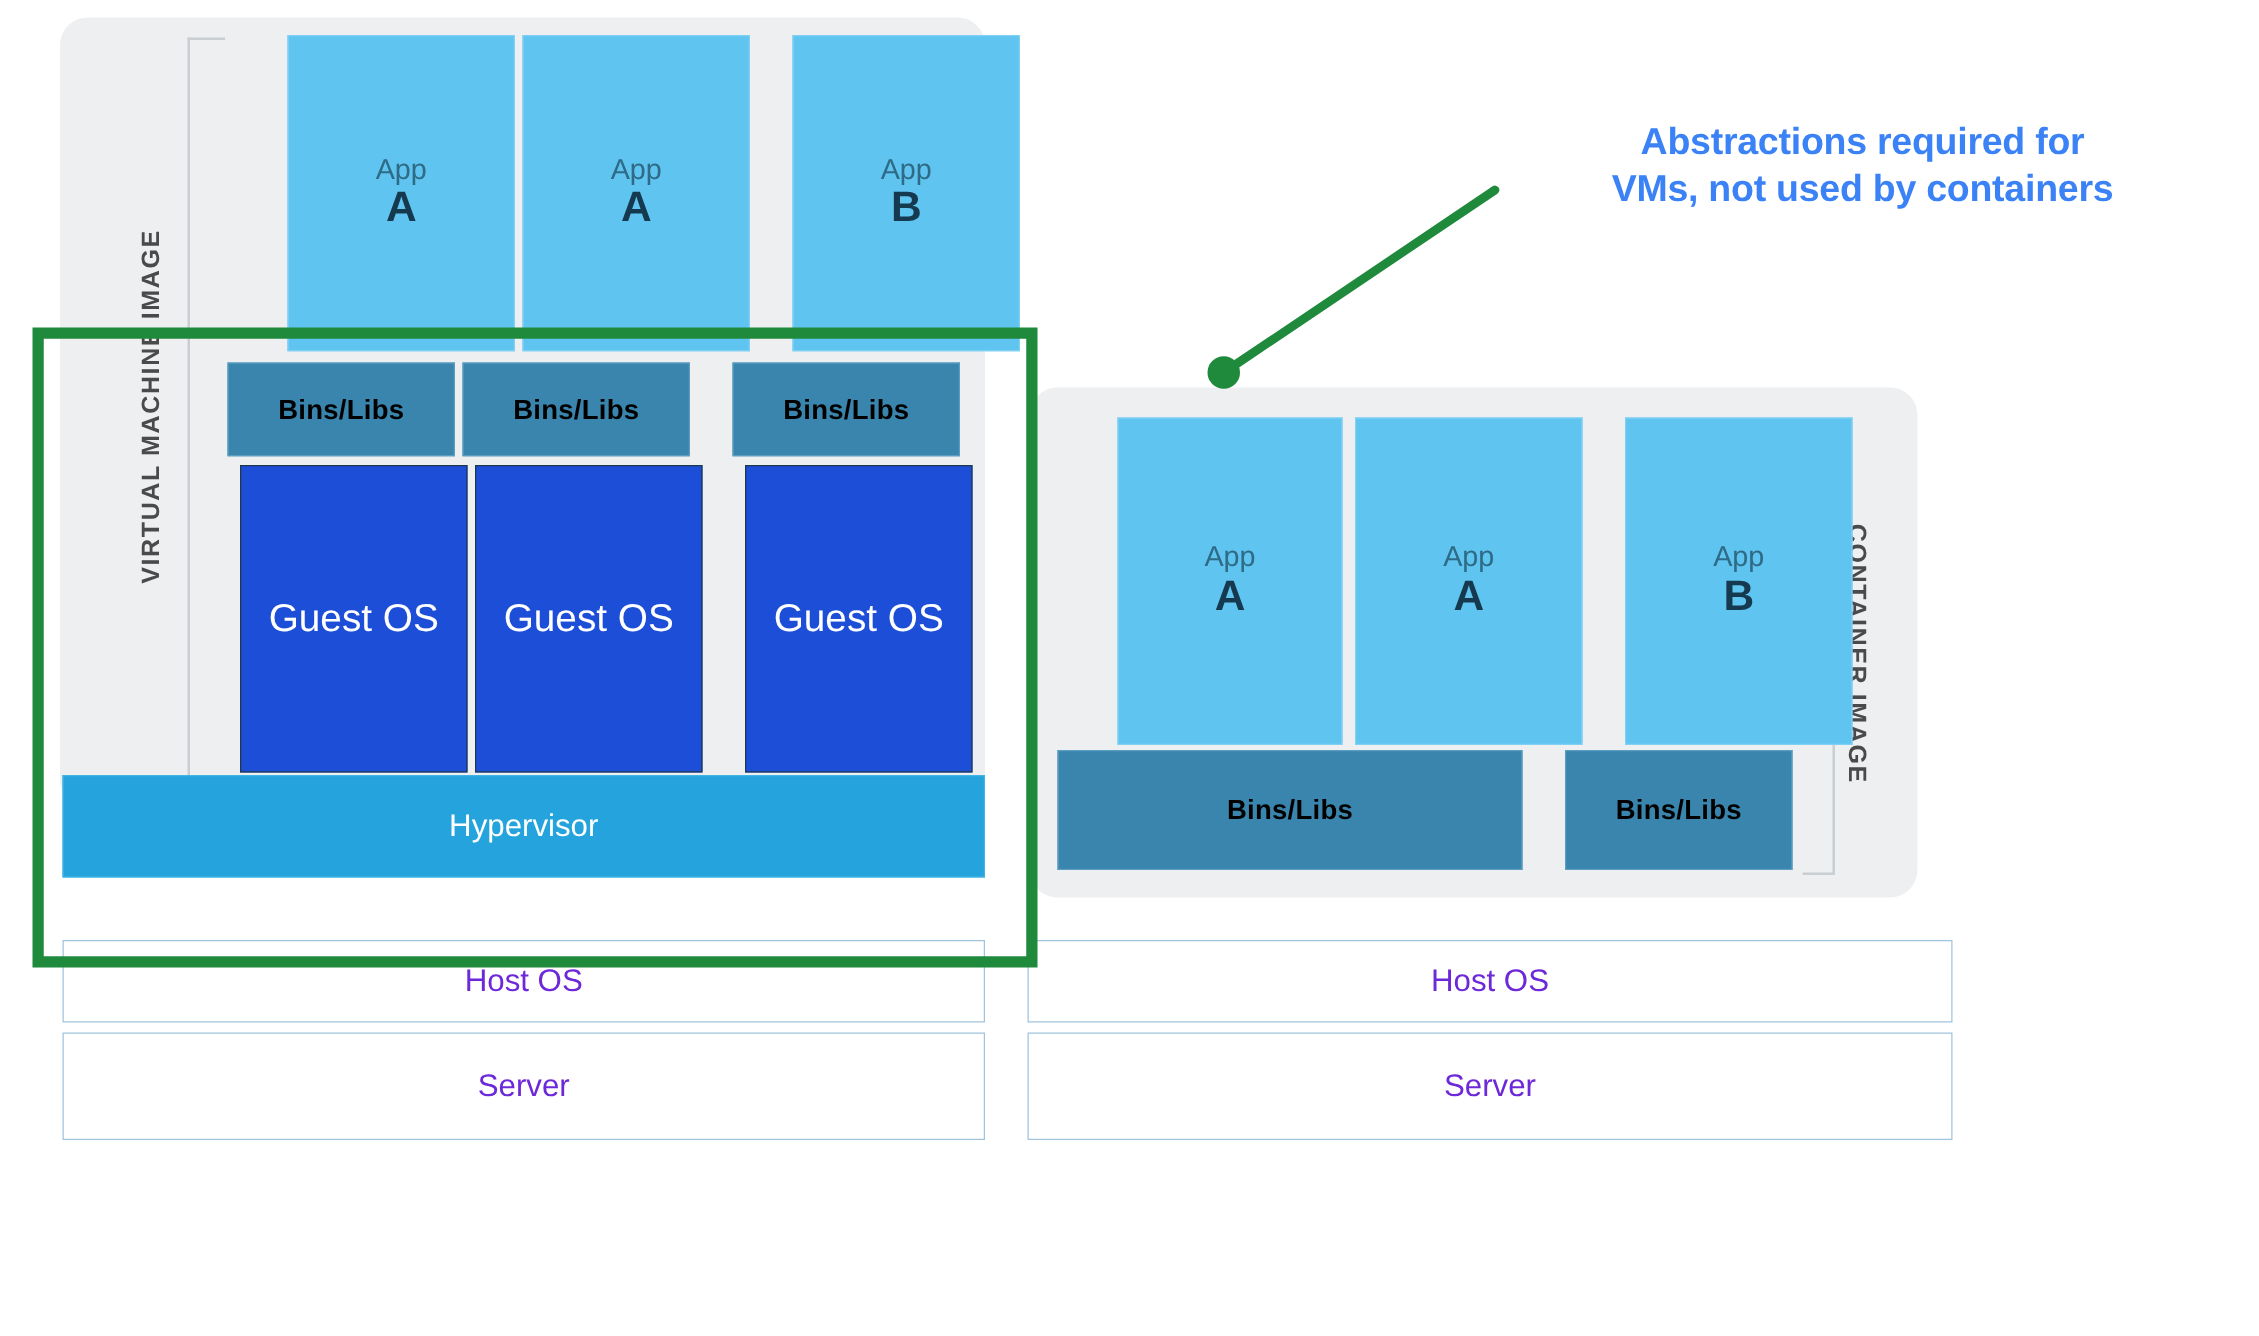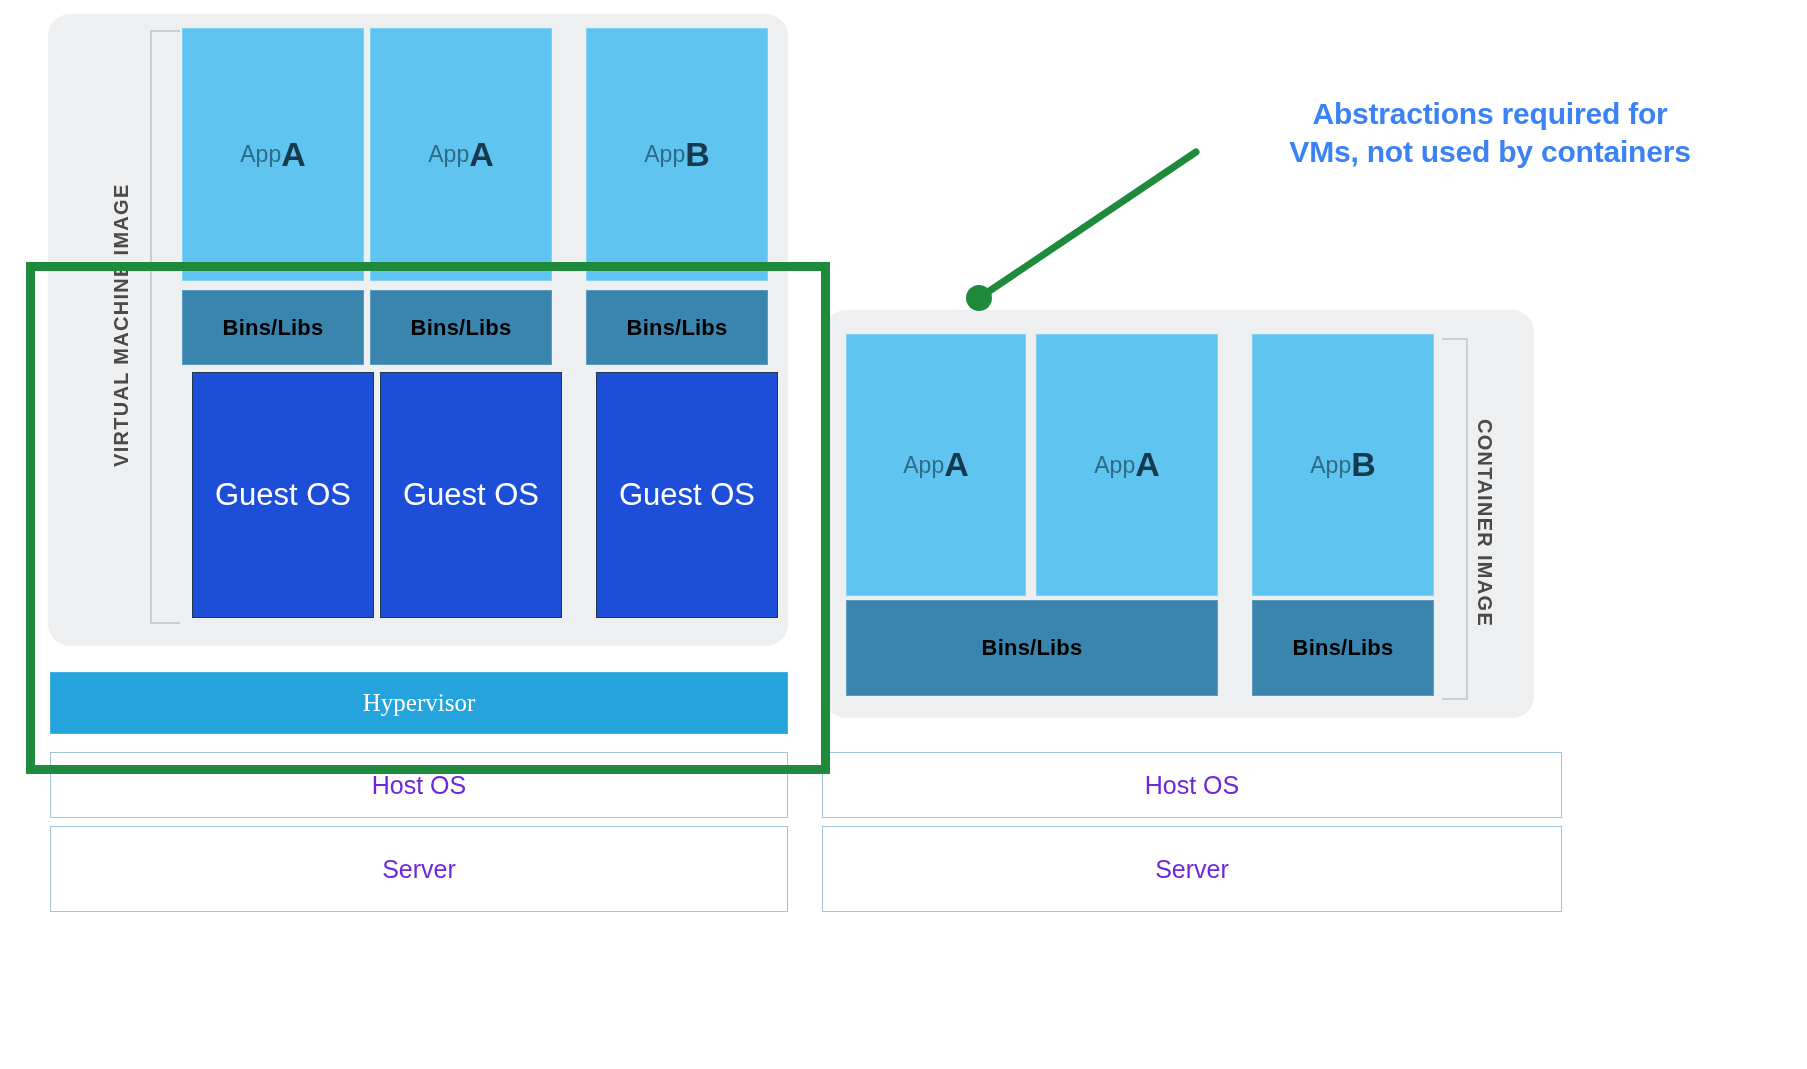--- a/index.html
+++ b/index.html
@@ -19,23 +19,24 @@
   
   .shell{
     background:#edeff1;
     border-radius:22px;
   }
 
   
   .app-box{
     background:#60c4f0;
     border:1px solid #7fd0f3;
-    display:flex;flex-direction:row;
+    display:flex;flex-direction:column;
     align-items:center;justify-content:center;
     color:#1d4a63;
+    margin-left:48px;
   }
   .app-word{
     font-size:23px;font-weight:400;color:#2e6b86;line-height:1.05;
   }
   .app-letter{
     font-size:34px;font-weight:700;color:#15394f;line-height:1.15;
   }
 
   .bins-box{
     background:#3a85ad;
@@ -134,21 +135,21 @@
   </div>
 
   <div class="box bins-box" style="left:182px;top:290px;width:182px;height:75px;">Bins/Libs</div>
   <div class="box bins-box" style="left:370px;top:290px;width:182px;height:75px;">Bins/Libs</div>
   <div class="box bins-box" style="left:586px;top:290px;width:182px;height:75px;">Bins/Libs</div>
 
   <div class="box guest-box" style="left:182px;top:372px;width:182px;height:246px;">Guest OS</div>
   <div class="box guest-box" style="left:370px;top:372px;width:182px;height:246px;">Guest OS</div>
   <div class="box guest-box" style="left:586px;top:372px;width:182px;height:246px;">Guest OS</div>
 
-  <div class="box hypervisor-box" style="left:50px;top:672px;width:738px;height:62px;font-family:Liberation Serif, serif;">Hypervisor</div>
+  <div class="box hypervisor-box" style="left:50px;top:620px;width:738px;height:82px;">Hypervisor</div>
 
   <div class="box plain-box" style="left:50px;top:752px;width:738px;height:66px;">Host OS</div>
 
   <div class="box plain-box" style="left:50px;top:826px;width:738px;height:86px;">Server</div>
 
   <div class="box shell" style="left:824px;top:310px;width:710px;height:408px;"></div>
 
   <div class="bracket-right" style="left:1442px;top:338px;width:24px;height:358px;"></div>
 
   <div class="vlabel down" style="left:1470px;top:388px;height:270px;width:26px;text-align:center;">CONTAINER IMAGE</div>

